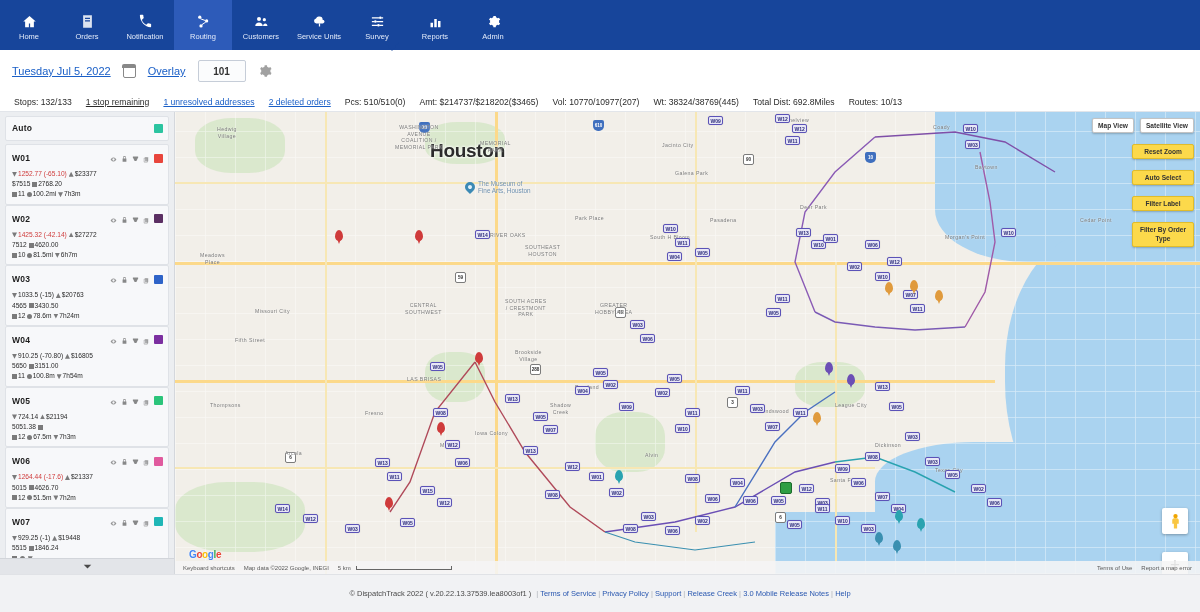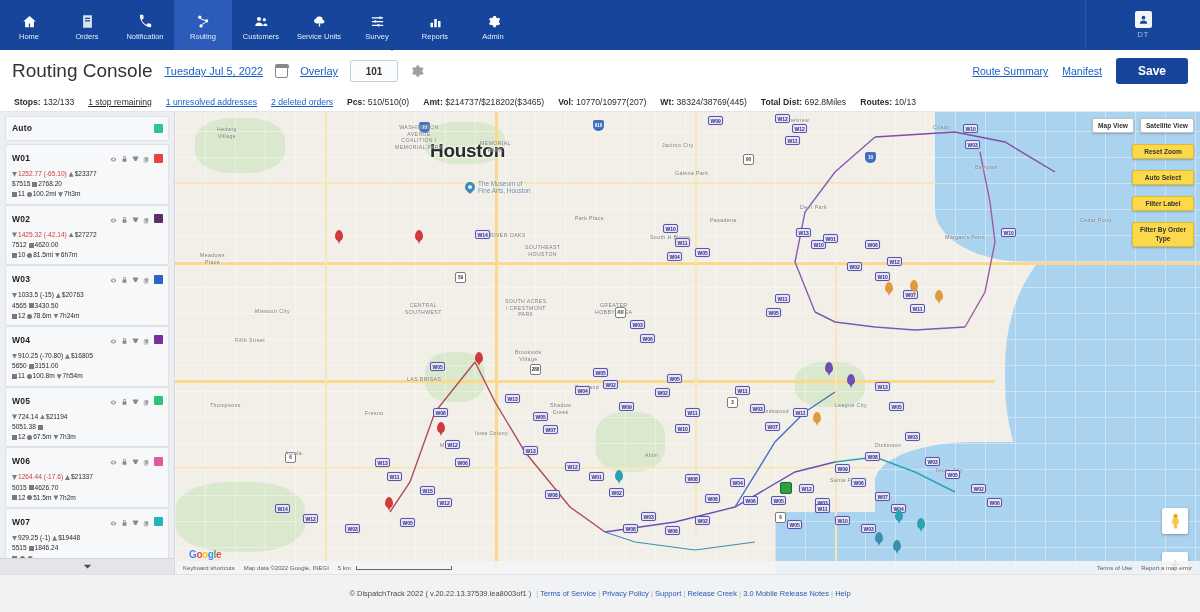--- a/index.html
+++ b/index.html
@@ -78,21 +78,21 @@
     border-left:7px solid transparent; border-right:7px solid transparent;
     border-top: 9px solid #17459b;
   }
 
   
   .statsbar {
     height: 20px; display: flex; align-items: center; gap: 14px;
     padding: 0 14px; font-size: 8.6px; color: #2b2b2b;
     border-bottom: 1px solid #e2e5ea; background:#fff;
   }
-  .statsbar b { font-weight: bold; }
+  .statsbar b { font-weight: normal; }
   .stat-u { text-decoration: underline; cursor: pointer; color:#2b2b2b; }
   .stat-link { color:#1a5fc7; text-decoration: underline; cursor:pointer; }
 
   
   .main { display:flex; height: 462px; background:#f3f4f6; }
 
   
   .sidebar {
     width: 175px; background:#eceef1; padding: 4px 5px 0 5px;
     display:flex; flex-direction:column; gap:3px; position:relative;
@@ -305,46 +305,31 @@
       </div>
       <div class="nav-item">
         <span class="nav-ico">
           <svg width="15" height="15" viewBox="0 0 24 24">
             <path d="M12 8.4a3.6 3.6 0 100 7.2 3.6 3.6 0 000-7.2zm9 3.6c0-.5-.1-1-.2-1.5l1.9-1.4-1.9-3.2-2.2.9a7 7 0 00-2.6-1.5L15.6 3h-3.8l-.3 2.3a7 7 0 00-2.6 1.5l-2.2-.9-1.9 3.2 1.9 1.4c-.1.5-.2 1-.2 1.5s.1 1 .2 1.5l-1.9 1.4 1.9 3.2 2.2-.9a7 7 0 002.6 1.5l.3 2.3h3.8l.3-2.3a7 7 0 002.6-1.5l2.2.9 1.9-3.2-1.9-1.4c.1-.5.2-1 .2-1.5z"></path>
           </svg>
         </span>
         <span class="nav-lbl">Admin</span>
       </div>
     </div>
-  <div class="nav-right">
-    <div class="avatar-box">
-      <svg width="11" height="11" viewBox="0 0 24 24" fill="#17459b">
-          <circle cx="12" cy="8" r="4"></circle>
-          <path d="M4 21c0-4.4 3.6-7 8-7s8 2.6 8 7z"></path>
-        </svg>
-    </div>
-    <div class="avatar-initials">DT</div>
-  </div>
 </div>
 
 <div class="subheader">
   <div class="caret-mark"></div>
-  <div class="console-title">Routing Console</div>
   <div class="date-link">Tuesday Jul 5, 2022</div>
   <div class="cal-ico"></div>
   <div class="overlay-link">Overlay</div>
   <div class="count-box">101</div>
   <svg class="gear" viewBox="0 0 24 24" fill="#555">
     <path d="M12 8a4 4 0 100 8 4 4 0 000-8zm9.4 4c0-.6-.1-1.2-.2-1.8l2-1.5-2-3.4-2.4 1a7.6 7.6 0 00-3.1-1.8L15.4 2h-4l-.3 2.5c-1.1.3-2.2.9-3.1 1.8l-2.4-1-2 3.4 2 1.5c-.1.6-.2 1.2-.2 1.8s.1 1.2.2 1.8l-2 1.5 2 3.4 2.4-1c.9.9 2 1.5 3.1 1.8l.3 2.5h4l.3-2.5c1.1-.3 2.2-.9 3.1-1.8l2.4 1 2-3.4-2-1.5c.1-.6.2-1.2.2-1.8z"></path>
   </svg>
-  <div class="subheader-right">
-    <span class="hdr-link">Route Summary</span>
-    <span class="hdr-link">Manifest</span>
-    <button class="save-btn">Save</button>
-  </div>
 </div>
 
 <div class="statsbar">
   <span>
     <b>Stops:</b>
     <span>132/133</span>
   </span>
   <span class="stat-u">1 stop remaining</span>
   <span class="stat-link">1 unresolved addresses</span>
   <span class="stat-link">2 deleted orders</span>

